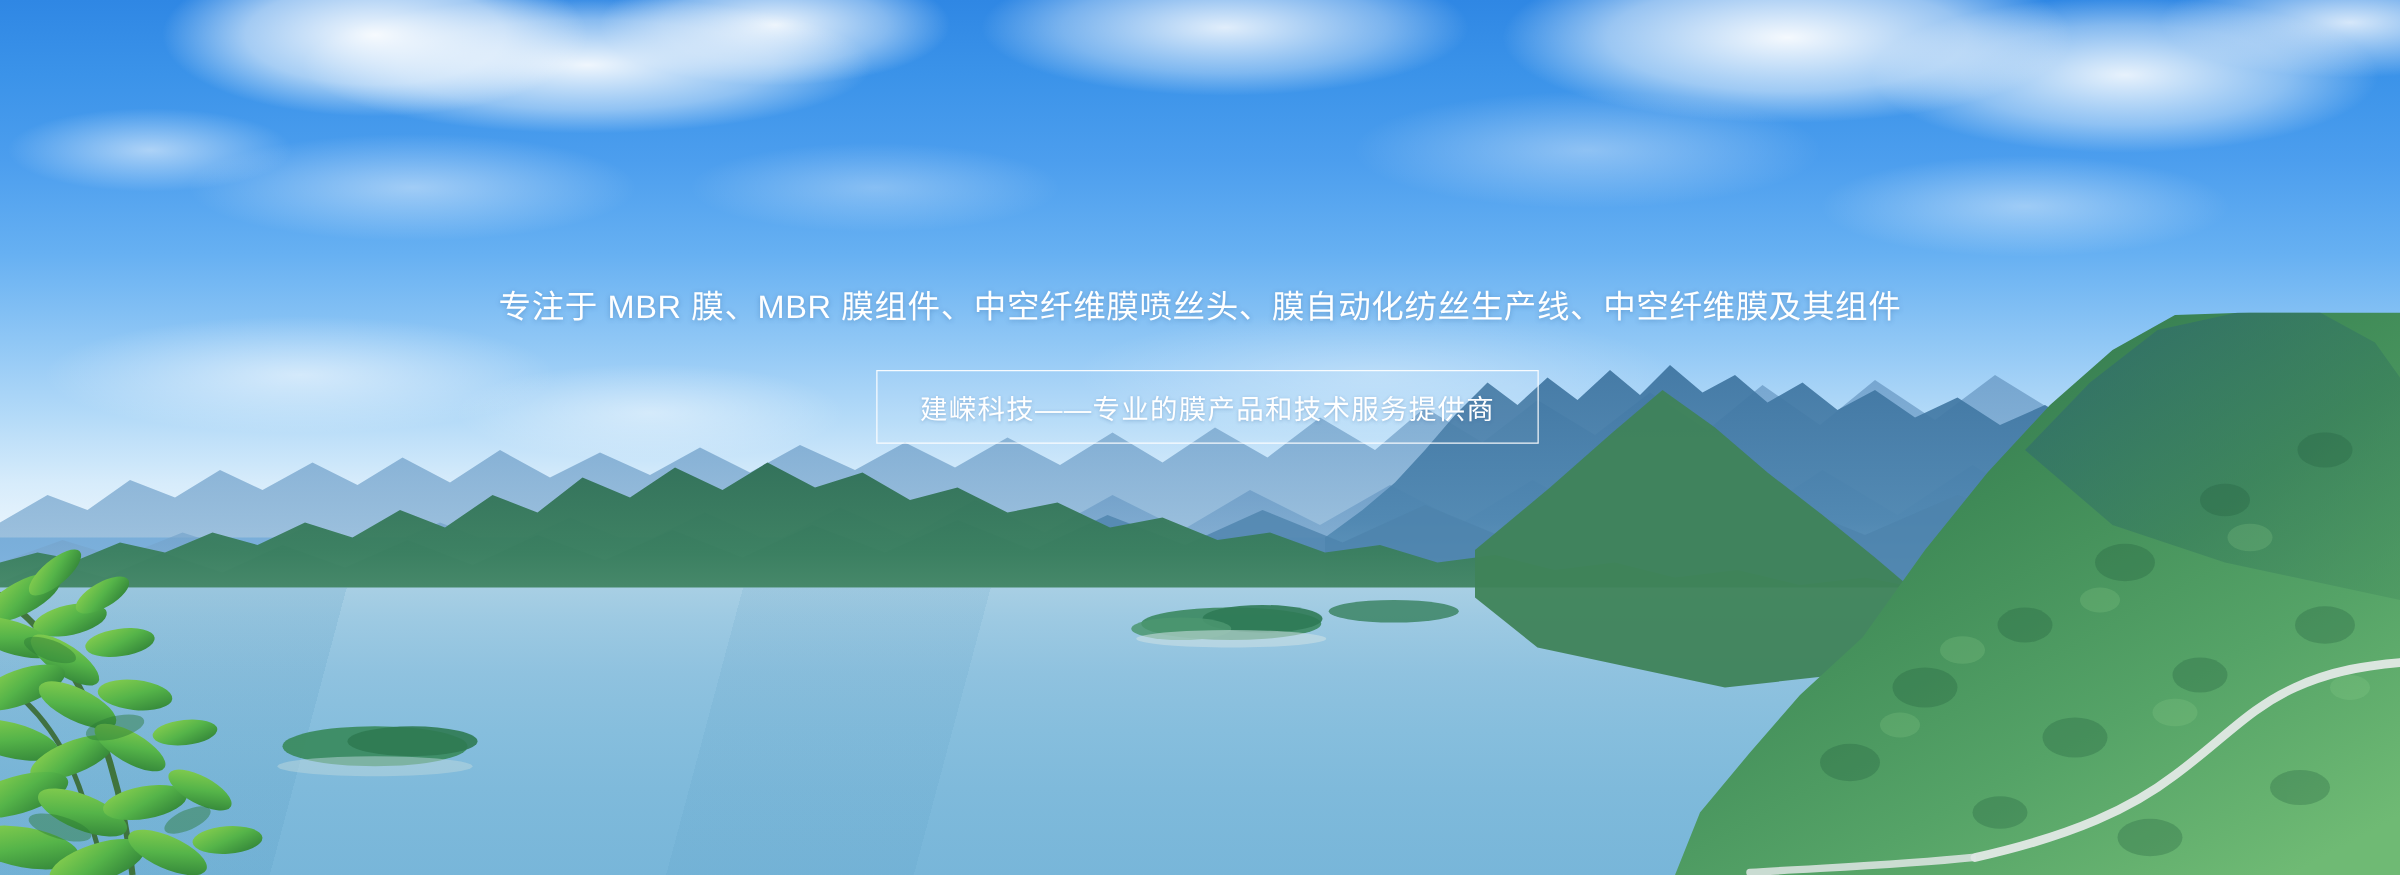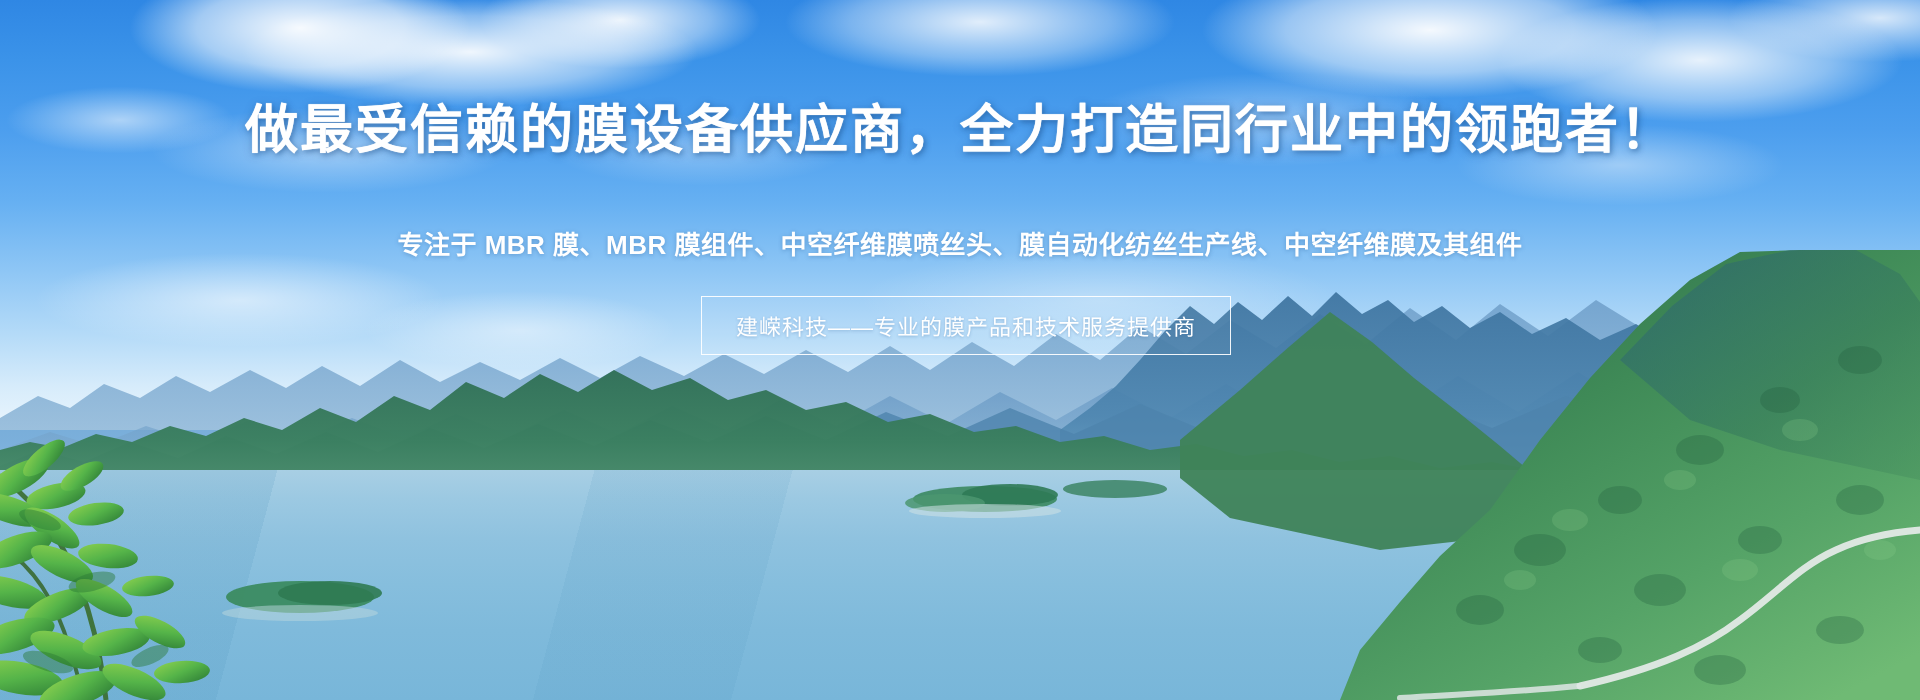--- a/index.html
+++ b/index.html
@@ -81,21 +81,21 @@
     text-shadow:
        0 0 1px rgba(255,255,255,.9),
        2px 2px 5px rgba(20,70,130,.40),
        0 2px 10px rgba(20,70,130,.30);
   }
   .subtitle{
     position:absolute;top:224px;left:0;width:1920px;
     text-align:center;
     color:#ffffff;
     font-size:26px;
-    font-weight:bold;
+    font-weight:normal;
     letter-spacing:.5px;
     white-space:nowrap;
     text-shadow:0 1px 4px rgba(30,80,140,.35);
   }
   .tagline-wrap{
     position:absolute;top:296px;left:0;width:1920px;
     text-align:center;
   }
   .tagline{
     display:inline-block;
@@ -295,20 +295,19 @@
     </g>
     <g fill="#2b7a35" opacity=".45">
       <ellipse cx="40" cy="170" rx="22" ry="8" transform="rotate(20 40 170)"></ellipse>
       <ellipse cx="92" cy="232" rx="24" ry="9" transform="rotate(-14 92 232)"></ellipse>
       <ellipse cx="48" cy="312" rx="26" ry="9" transform="rotate(16 48 312)"></ellipse>
       <ellipse cx="150" cy="306" rx="20" ry="8" transform="rotate(-24 150 306)"></ellipse>
     </g>
   </svg>
 
   <div class="hero-copy">
-    <div class="headline">做最受信赖的膜设备供应商，全力打造同行业中的领跑者！</div>
     <div class="subtitle">专注于 MBR 膜、MBR 膜组件、中空纤维膜喷丝头、膜自动化纺丝生产线、中空纤维膜及其组件</div>
     <div class="tagline-wrap">
       <span class="tagline">建嵘科技——专业的膜产品和技术服务提供商</span>
     </div>
   </div>
 
 </div>
 
 </body></html>

